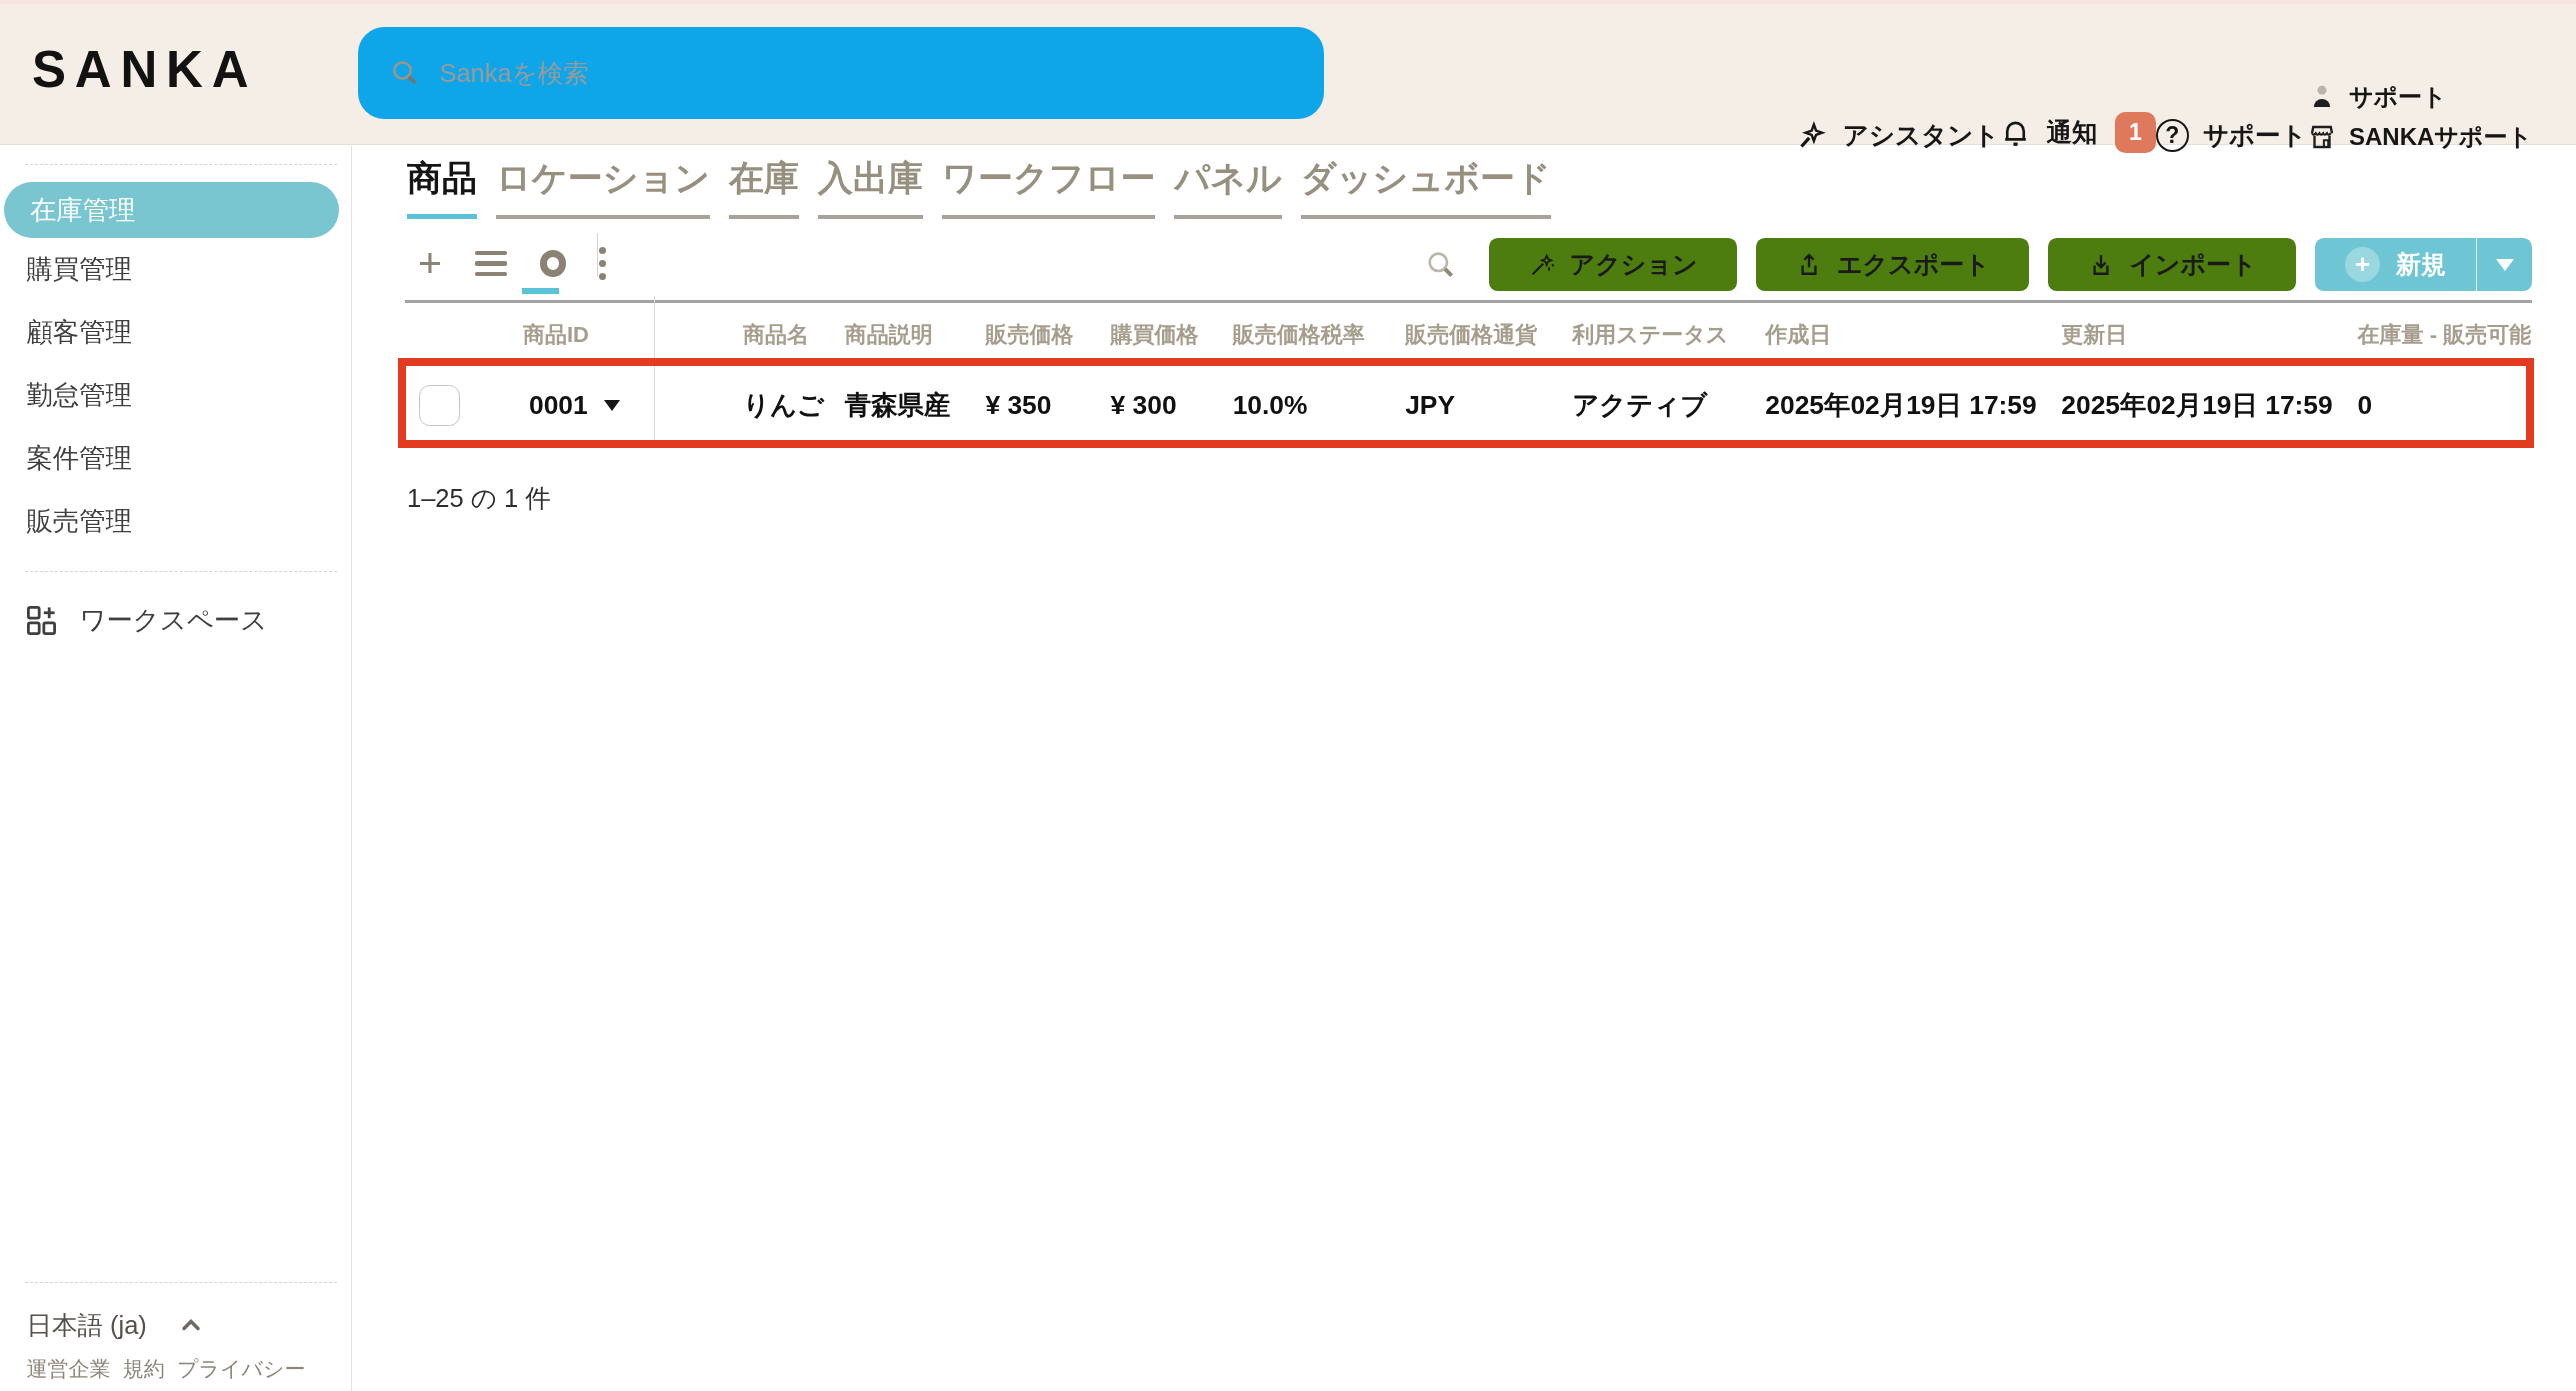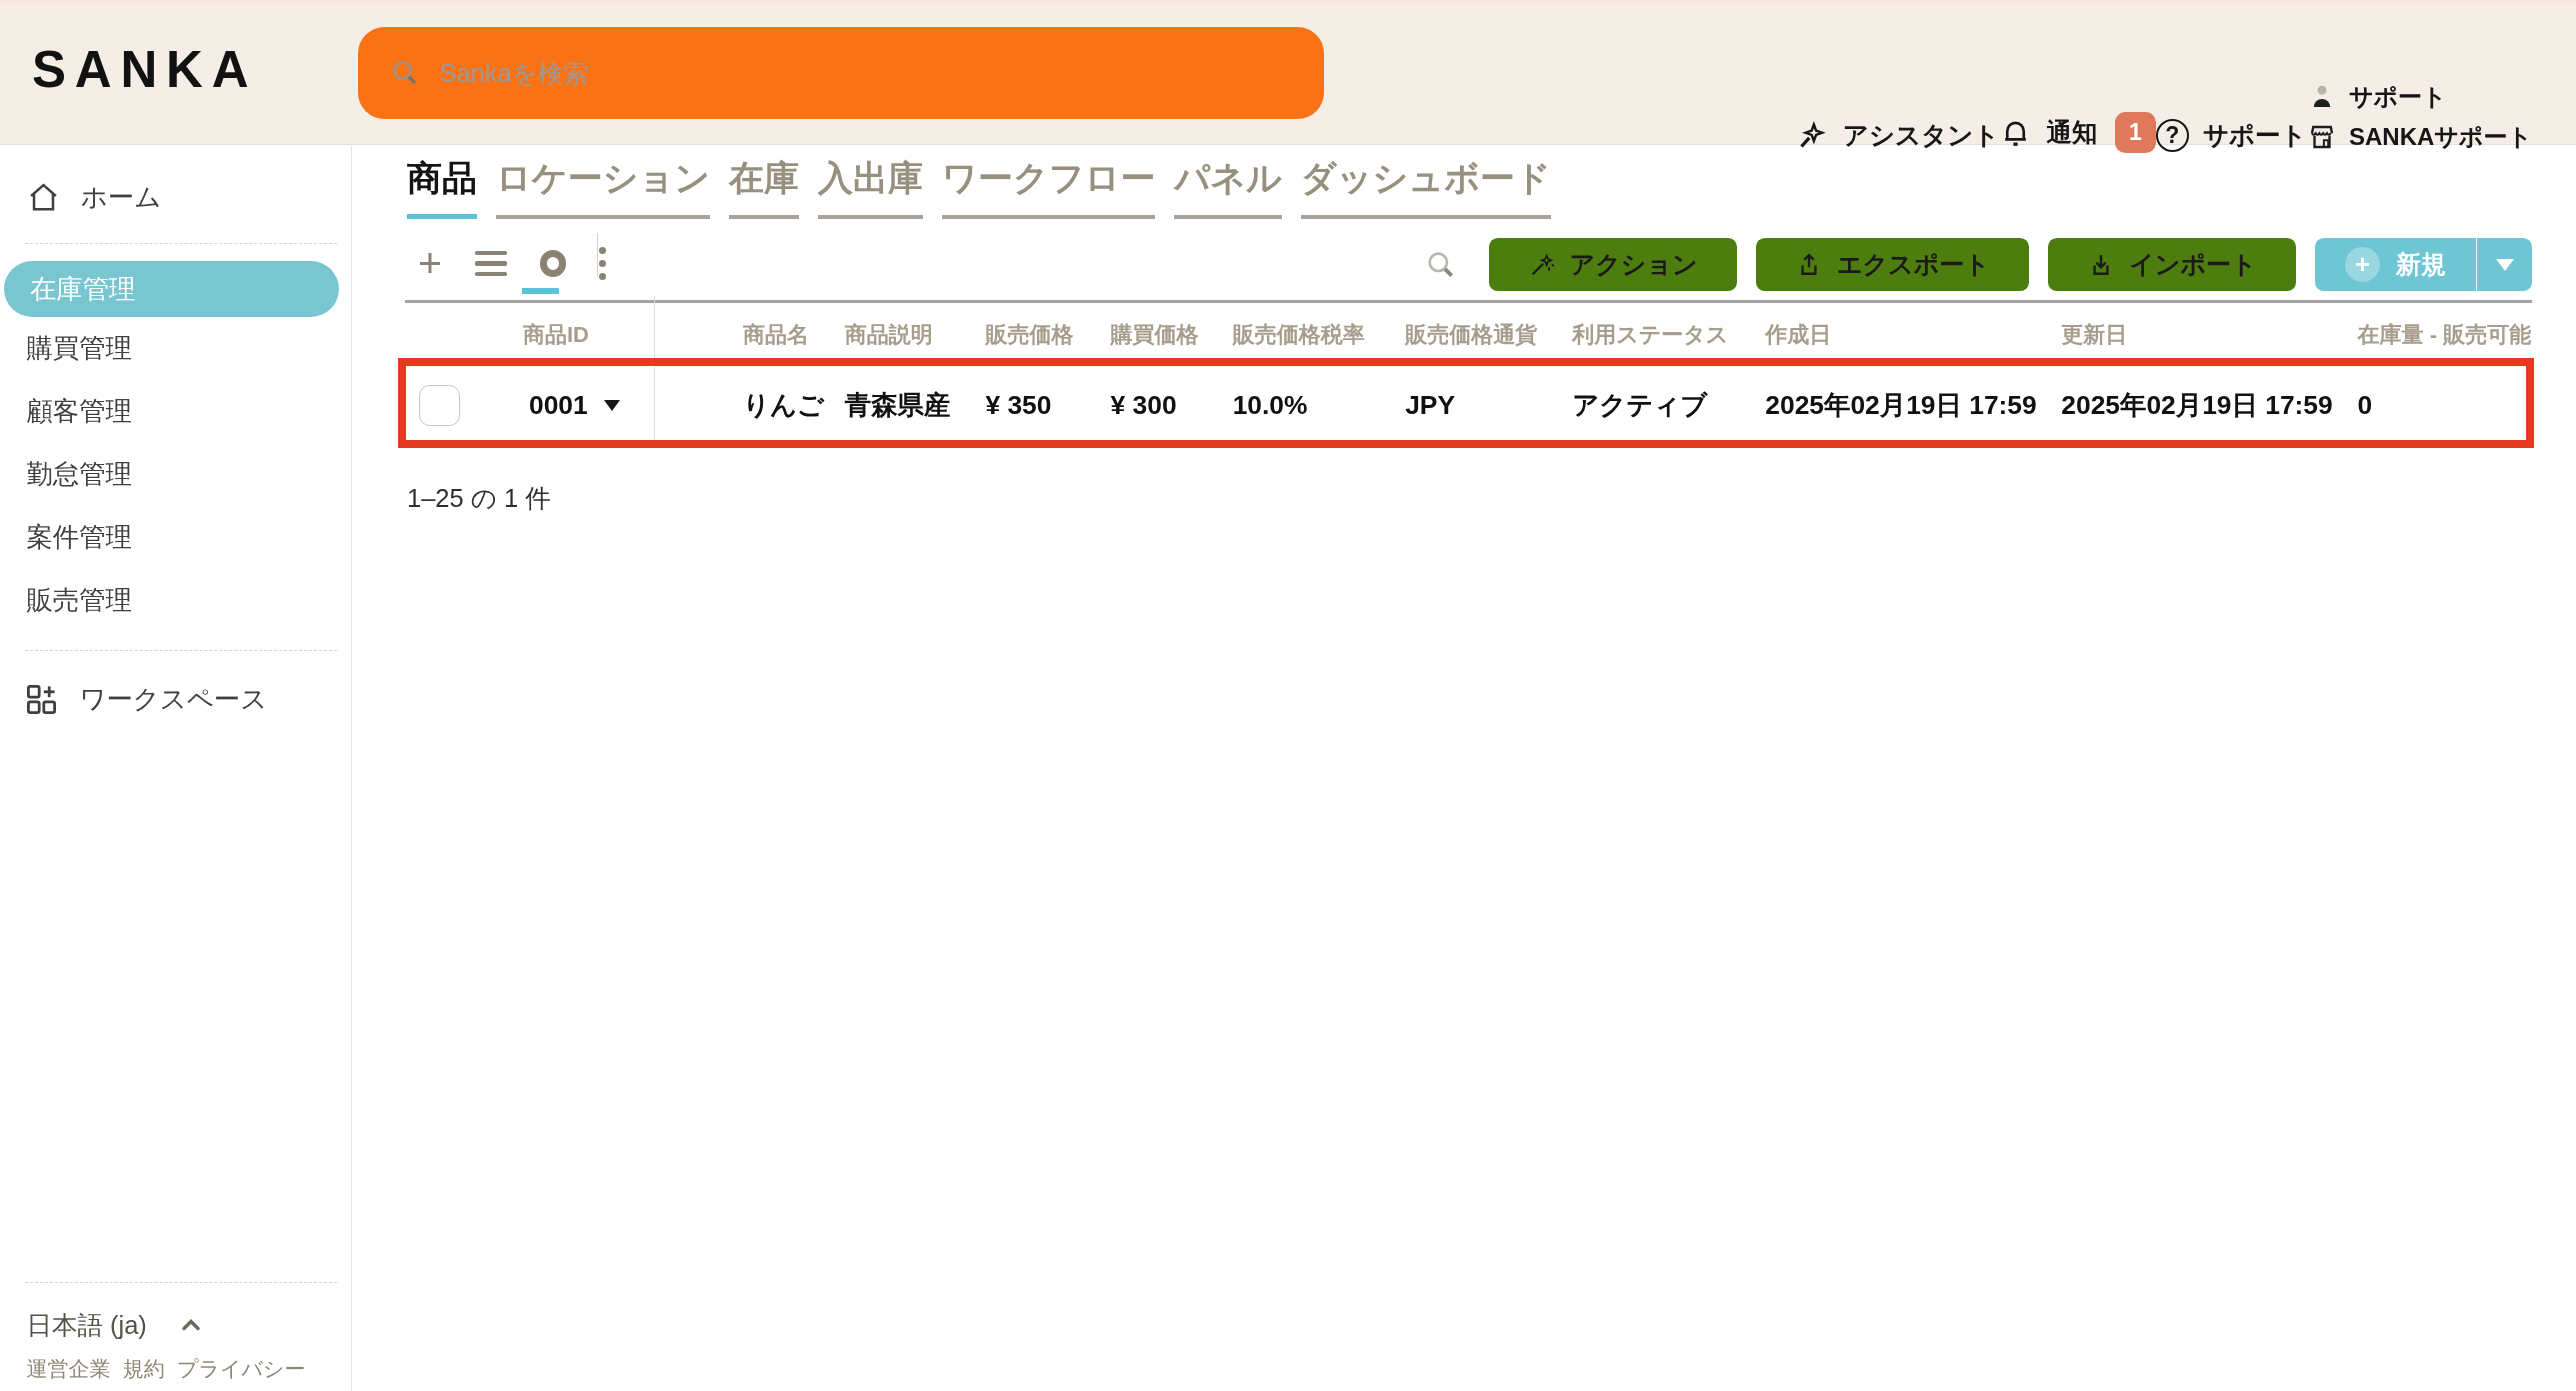--- a/index.html
+++ b/index.html
@@ -15,21 +15,21 @@
   }
   *{margin:0;padding:0;box-sizing:border-box;}
   html,body{width:2576px;height:1392px;}
   body{font-family:"Liberation Sans","DejaVu Sans",sans-serif;background:#FFFFFF;overflow:hidden;}
   #app{position:relative;width:2576px;height:1392px;background:#FFFFFF;}
 
   
   .topline{position:absolute;left:0;top:0;width:100%;height:4.4px;background:#F8E4E0;}
   .topbar{position:absolute;left:0;top:4.4px;width:100%;height:141px;background:var(--cream);border-bottom:0.9px solid #E4E0D8;}
   .logo{position:absolute;left:32px;top:36px;font-size:51px;font-weight:900;letter-spacing:8.8px;color:#121212;}
-  .search{position:absolute;left:358px;top:23px;width:966px;height:92px;background:#f97316;border-radius:26.4px;display:flex;align-items:center;padding:0 32px;gap:19.4px;}
+  .search{position:absolute;left:358px;top:23px;width:966px;height:92px;background:#0ea5e9;border-radius:26.4px;display:flex;align-items:center;padding:0 32px;gap:19.4px;}
   .search input{border:none;outline:none;flex:1;font-size:25.5px;color:#333;background:transparent;font-family:inherit;}
   .search input::placeholder{color:#9A9A9A;}
   .top-actions{position:absolute;right:44px;top:8px;height:141px;display:flex;align-items:flex-end;}
   .top-item{display:flex;align-items:center;gap:14px;font-size:25.5px;font-weight:700;color:#161616;cursor:pointer;}
   .badge{min-width:41px;height:41px;border-radius:10.6px;background:var(--badge);color:#fff;font-size:23px;font-weight:700;display:flex;align-items:center;justify-content:center;margin-left:3.5px;}
   .help-circle{width:33px;height:33px;border:2.6px solid #161616;border-radius:50%;display:flex;align-items:center;justify-content:center;font-size:23px;font-weight:700;color:#161616;}
   .user-block{display:flex;flex-direction:column;gap:8.8px;}
   .user-line{display:flex;align-items:center;gap:12.3px;font-size:24px;font-weight:700;color:#161616;}
 
   
@@ -158,29 +158,20 @@
               <path d="M13.5 20 V14.5 H17 V20" stroke-width="1.6"></path>
             </svg>
           </span>
           <span>SANKAサポート</span>
         </div>
       </div>
     </div>
   </div>
 
   <div class="sidebar">
-    <div class="side-item side-home">
-      <span class="icon">
-        <svg width="35" height="35" viewBox="0 0 24 24" fill="none" stroke="#3F3F3F" stroke-width="1.7">
-          <path d="M3.5 11 L12 3.5 L20.5 11"></path>
-          <path d="M5.5 9.5 V20 H18.5 V9.5"></path>
-        </svg>
-      </span>
-      <span>ホーム</span>
-    </div>
 
     <div class="dash"></div>
 
     <div class="nav-item active">
       <span>在庫管理</span>
     </div>
     <div class="nav-item">
       <span>購買管理</span>
     </div>
     <div class="nav-item">

